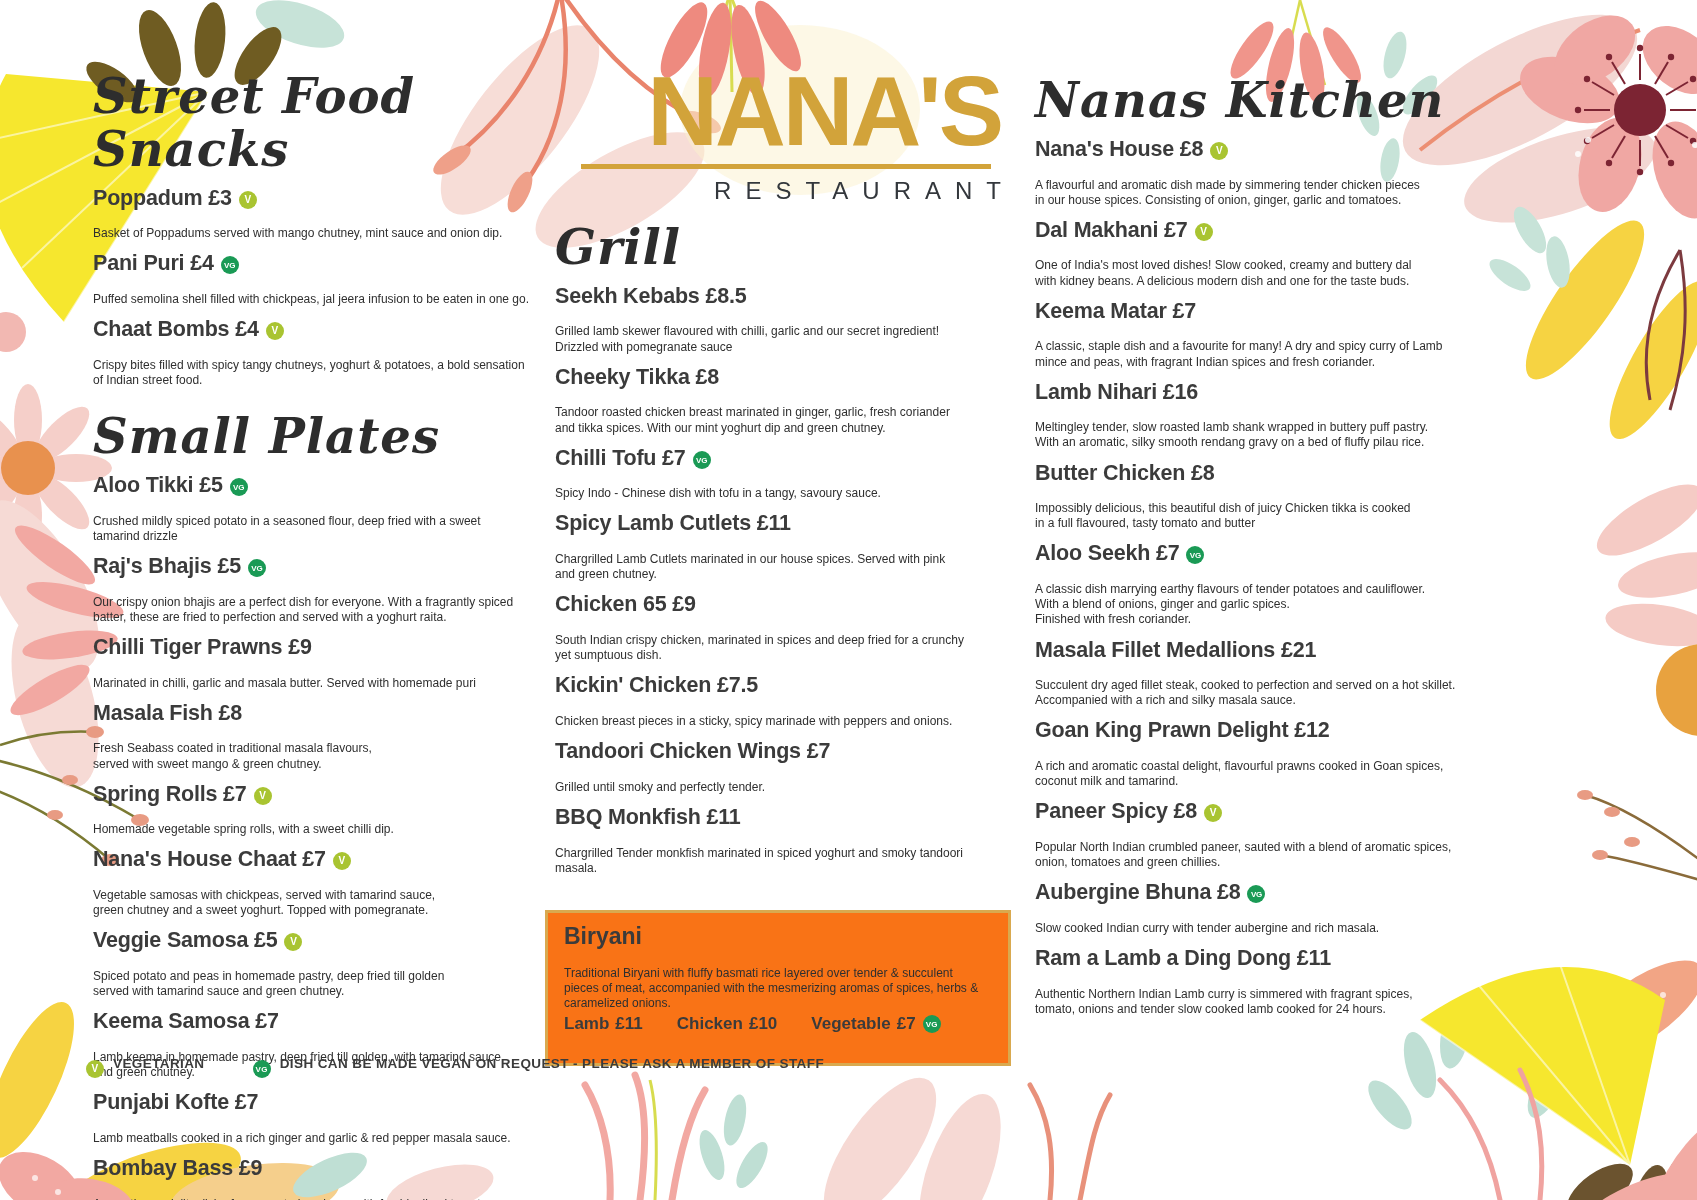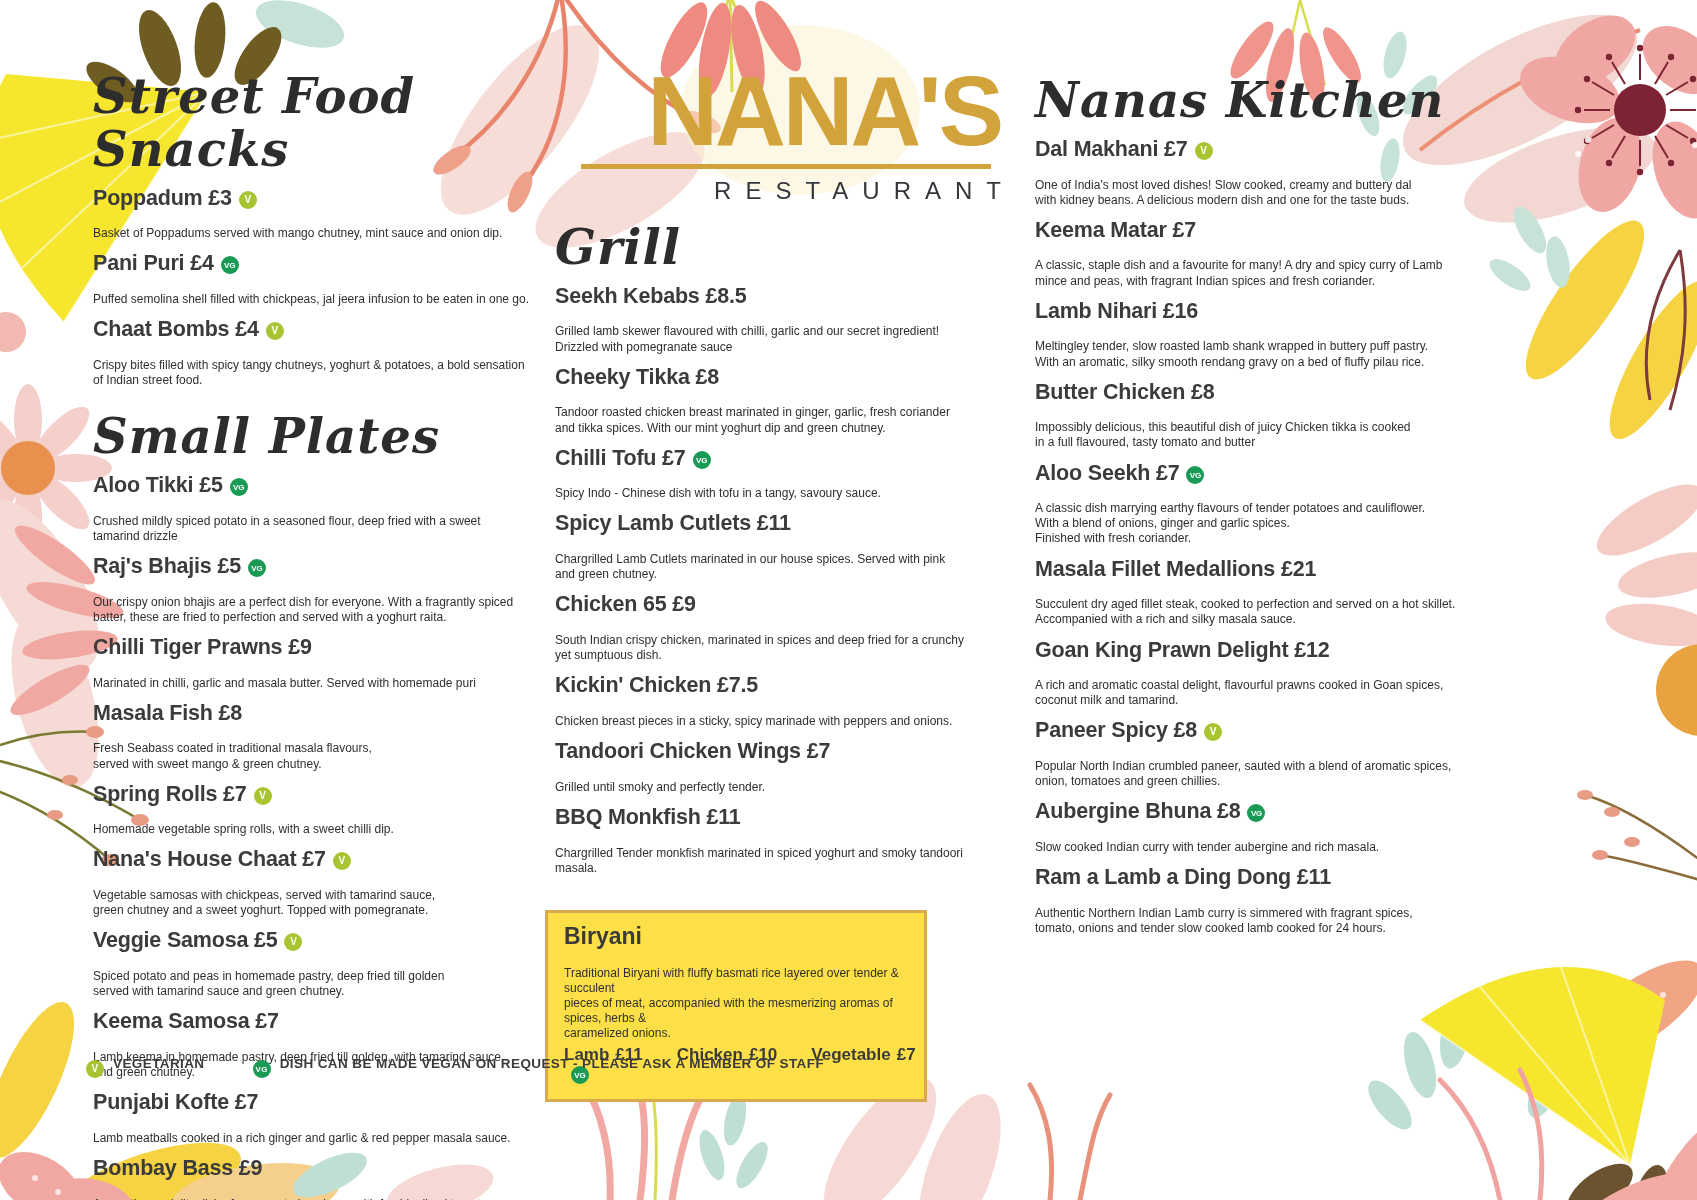--- a/index.html
+++ b/index.html
@@ -19,22 +19,22 @@
   .ihead{font-size:21.5px;font-weight:bold;color:#3b3b3b;line-height:1.15;letter-spacing:-0.2px}
   .idesc{font-size:12px;color:#2f2f2f;line-height:1.26;white-space:pre-line;margin-top:16px}
   .badge{display:inline-block;width:18px;height:18px;border-radius:50%;color:#fff;text-align:center;
          vertical-align:2px;margin-left:7px;font-weight:bold;font-family:"Liberation Sans",sans-serif}
   .badge.v{background:#A9C431;font-size:10px;line-height:18px}
   .badge.vg{background:#1A9A55;font-size:8px;line-height:19px}
   .logo{text-align:right;width:430px;margin:0 auto}
   .logo-name{font-size:98px;font-weight:bold;color:#D2A33A;letter-spacing:-3px;line-height:1.02}
   .logo-rule{height:5px;background:#D2A33A;margin:2px 10px 8px}
   .logo-sub{font-size:24px;letter-spacing:14px;color:#33373c;font-weight:500;margin-right:-14px}
-  .biryani{position:absolute;z-index:2;left:545px;top:910px;width:382px;border:3px solid #D9A94F;
-           background:#fde047;padding:10px 16px 14px}
+  .biryani{position:absolute;z-index:2;left:545px;top:910px;width:466px;border:3px solid #D9A94F;
+           background:#f97316;padding:10px 16px 29px}
   .b-title{font-size:23px;font-weight:bold;color:#3b3b3b;margin-bottom:2px}
   .variants{margin-top:3px;font-size:17px;font-weight:bold;color:#3b3b3b}
   .variant{margin-right:34px}
   .variant .vprice{margin-left:6px}
   .legend{position:absolute;z-index:2;left:86px;top:1056px;font-size:13.5px;font-weight:bold;
           color:#3b3b3b;letter-spacing:.4px}
   .legend .badge{vertical-align:-4px;margin:0 9px 0 0}
   .legend .gap{margin-left:44px}
 </style>
 </head>
@@ -419,20 +419,25 @@
           <div class="idesc">Chargrilled Tender monkfish marinated in spiced yoghurt and smoky tandoori
 masala.</div>
         </div>
       </div>
   </div>
 
   <div class="col" id="col-right">
     <h2 class="sec-title">Nanas Kitchen</h2>
     <div class="items">
         <div class="item">
+          <div class="ihead"><span>Nana's House</span> <span>£8</span><span class="badge v">V</span></div>
+          <div class="idesc">A flavourful and aromatic dish made by simmering tender chicken pieces
+in our house spices. Consisting of onion, ginger, garlic and tomatoes.</div>
+        </div>
+        <div class="item">
           <div class="ihead"><span>Dal Makhani</span> <span>£7</span><span class="badge v">V</span></div>
           <div class="idesc">One of India's most loved dishes! Slow cooked, creamy and buttery dal
 with kidney beans. A delicious modern dish and one for the taste buds.</div>
         </div>
         <div class="item">
           <div class="ihead"><span>Keema Matar</span> <span>£7</span></div>
           <div class="idesc">A classic, staple dish and a favourite for many! A dry and spicy curry of Lamb
 mince and peas, with fragrant Indian spices and fresh coriander.</div>
         </div>
         <div class="item">

